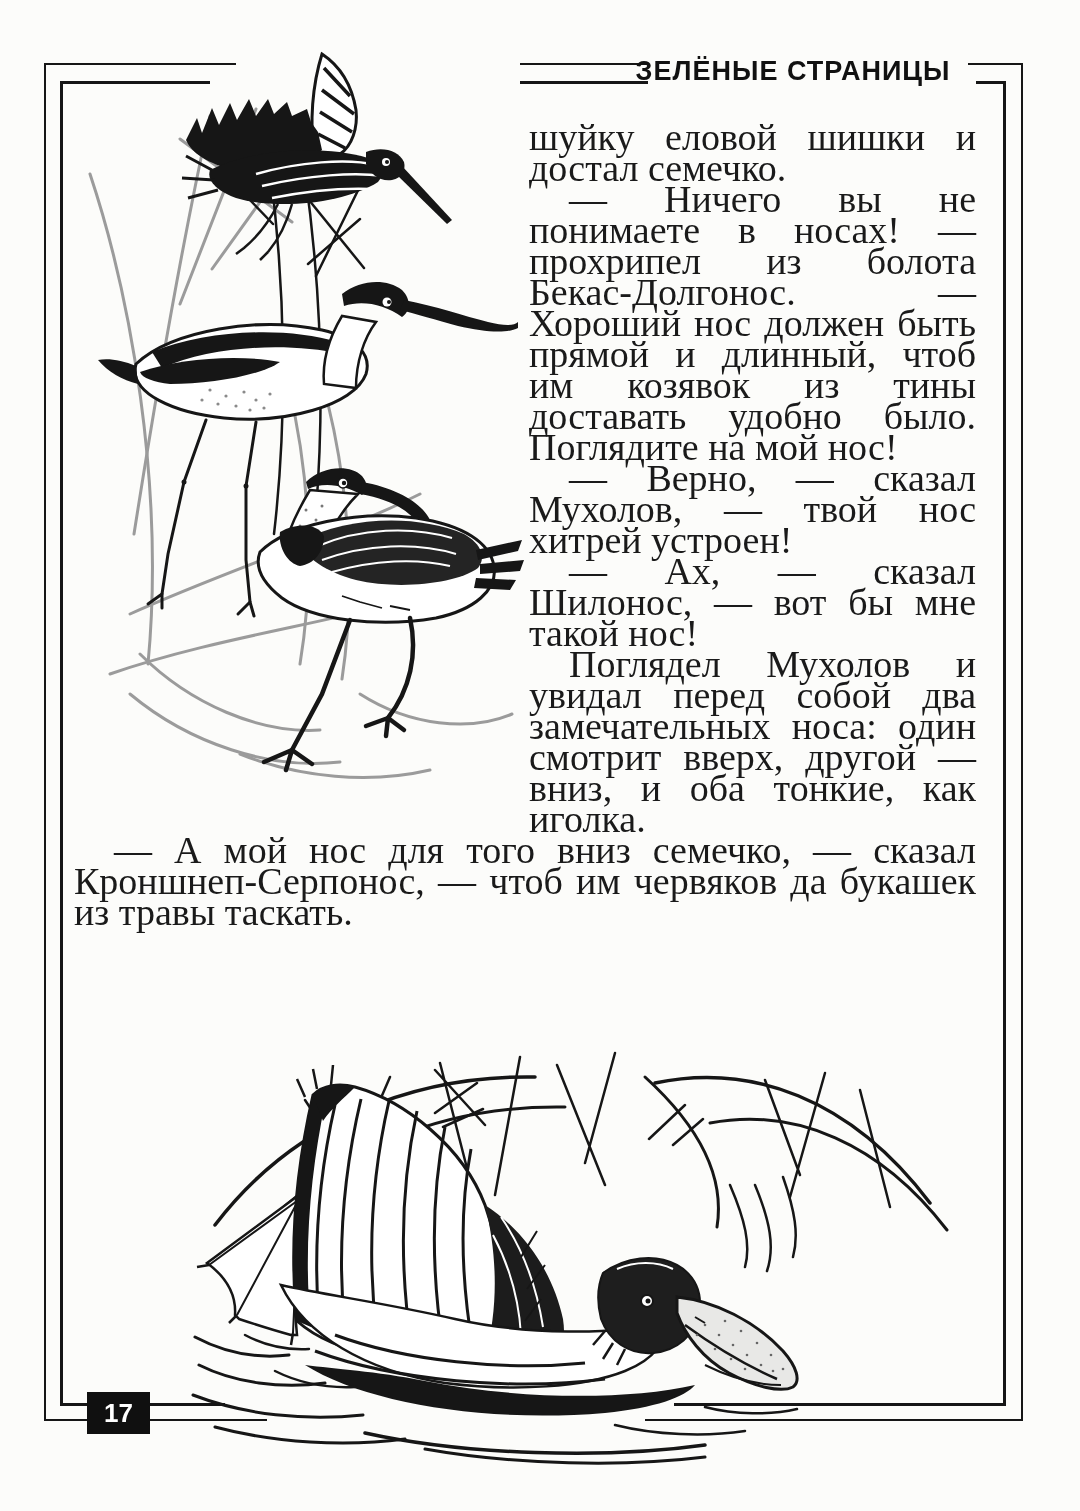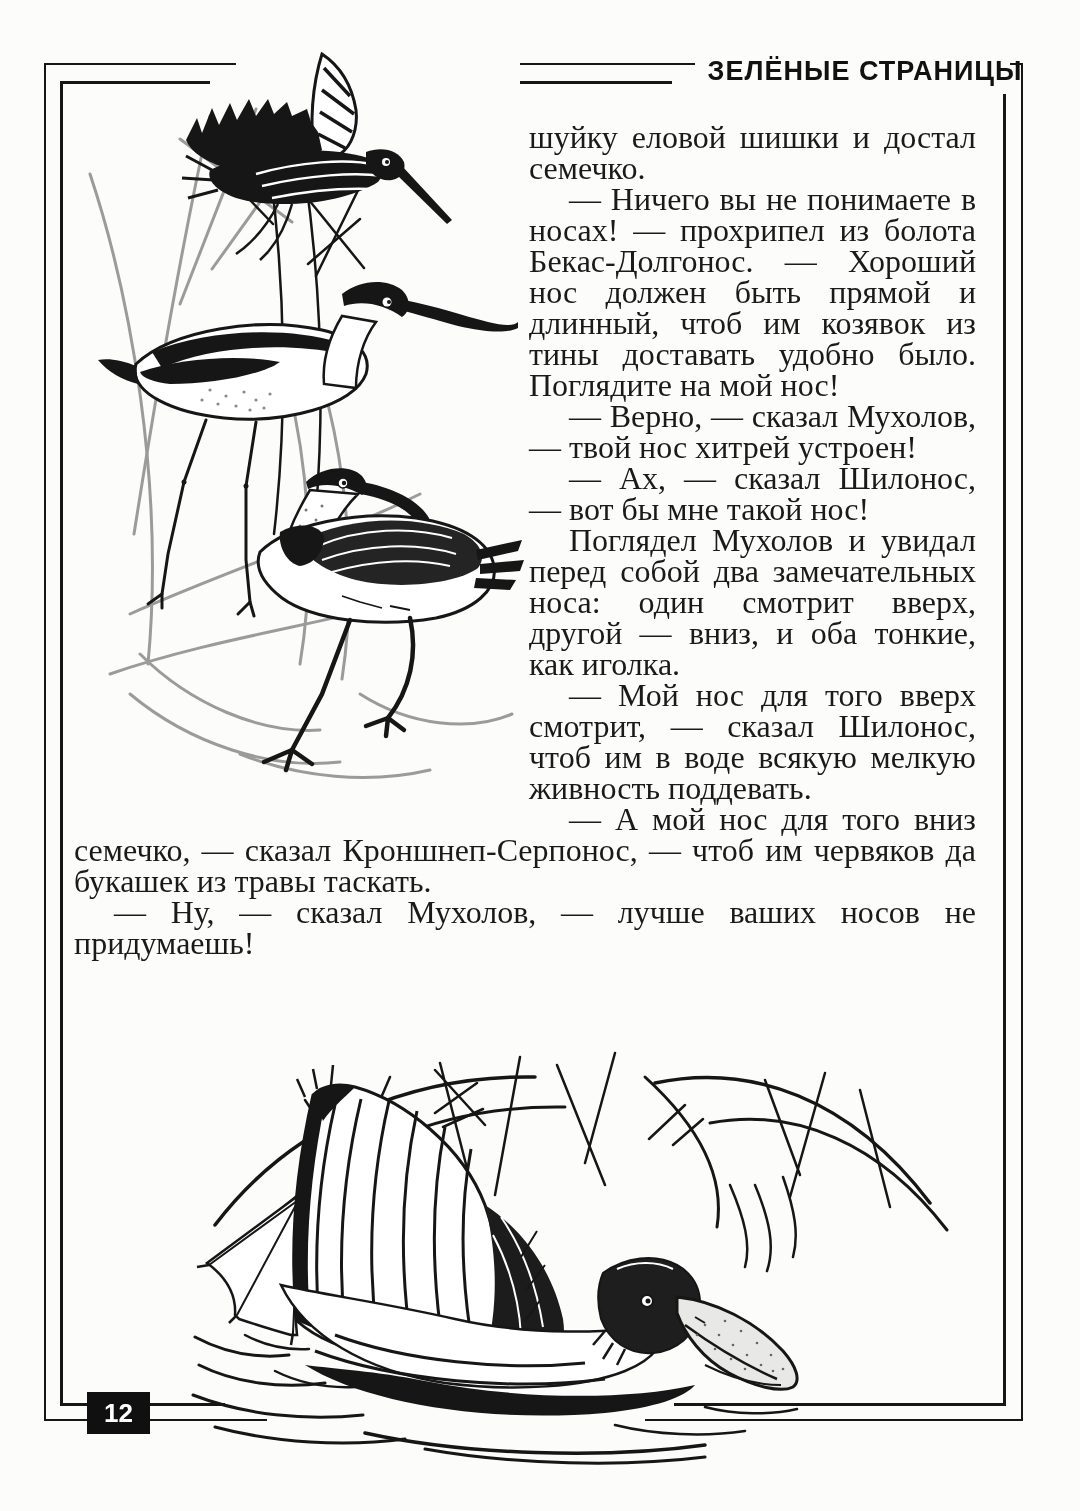--- a/index.html
+++ b/index.html
@@ -8,38 +8,38 @@
     width:1080px;height:1511px;
     background:#fcfcfa;
     overflow:hidden;
     font-family:"Liberation Serif", serif;
     color:#161616;
   }
   
   .fl{position:absolute;background:#161616;z-index:1;}
   
   .header-band{
-    position:absolute;left:720px;top:48px;width:290px;height:46px;
+    position:absolute;left:648px;top:48px;width:290px;height:46px;
     background:#fcfcfa;z-index:2;
     display:flex;align-items:center;justify-content:center;
   }
   .header-title{
     font-family:"Liberation Sans", sans-serif;
     font-weight:bold;font-size:27px;letter-spacing:1px;
     color:#111;white-space:nowrap;
   }
   
   .content{
     position:absolute;left:60px;top:82px;width:946px;height:1324px;
     padding:40px 30px 0 14px;box-sizing:border-box;
     z-index:3;
   }
   .para{
     margin:0;
-    font-size:32px;line-height:31px;
+    font-size:38px;line-height:31px;
     text-align:justify;
     text-indent:40px;
     color:#1a1a1a;
   }
   .para.no-indent{text-indent:0;}
   .illu-top-float{
     float:left;width:455px;height:700px;
     position:relative;
   }
   .illu-top-svg{
@@ -187,23 +187,21 @@
           </g>
         </g>
       </svg>
     </div>
 
     <p class="para no-indent">шуйку еловой шишки и достал семечко.</p>
     <p class="para">— Ничего вы не понимаете в носах! — прохрипел из болота Бекас-Долгонос. — Хороший нос должен быть прямой и длинный, чтоб им козявок из тины доставать удобно было. Поглядите на мой нос!</p>
     <p class="para">— Верно, — сказал Мухолов, — твой нос хитрей устроен!</p>
     <p class="para">— Ах, — сказал Шилонос, — вот бы мне такой нос!</p>
     <p class="para">Поглядел Мухолов и увидал перед собой два замечательных носа: один смотрит вверх, другой — вниз, и оба тонкие, как иголка.</p>
-    <p class="para">— Мой нос для того вверх смотрит, — сказал Шилонос, чтоб им в воде всякую мелкую живность поддевать.</p>
     <p class="para">— А мой нос для того вниз семечко, — сказал Кроншнеп-Серпонос, — чтоб им червяков да букашек из травы таскать.</p>
-    <p class="para">— Ну, — сказал Мухолов, — лучше ваших носов не придумаешь!</p>
   </div>
 
   <svg class="illu-bottom-svg" viewBox="0 0 790 430" xmlns="http://www.w3.org/2000/svg">
 
     <g stroke="#161616" fill="none" stroke-linecap="round">
       <path d="M30,190 C110,85 230,40 350,42" stroke-width="3.5"></path>
       <path d="M55,215 C150,110 260,70 380,72" stroke-width="3"></path>
       <path d="M120,65 L205,195 M205,42 L152,165 M255,28 L285,145 M300,90 L250,35 M335,22 L310,160 M372,30 L420,150 M430,18 L400,128" stroke-width="2.5"></path>
       <path d="M460,42 C515,92 540,142 532,192" stroke-width="3"></path>
       <path d="M745,168 C665,62 565,28 470,48" stroke-width="3.5"></path>
@@ -267,16 +265,16 @@
     <g stroke="#161616" fill="none" stroke-linecap="round">
       <path d="M10,302 C40,318 70,324 104,320 M14,330 C50,348 96,354 140,348 M8,360 C60,380 120,386 178,380 M30,392 C90,408 160,412 220,404" stroke-width="3"></path>
       <path d="M60,300 q30,16 64,14 M90,336 q36,18 80,16" stroke-width="2.5"></path>
       <path d="M180,398 C280,420 420,424 520,410" stroke-width="3.5"></path>
       <path d="M240,414 C330,430 440,432 520,422" stroke-width="3"></path>
       <path d="M430,390 C470,400 520,402 560,396 M520,372 C550,380 586,380 612,374" stroke-width="2.5"></path>
     </g>
   </svg>
 
   <div class="page-number-box">
-    <span class="page-number">12</span>
+    <span class="page-number">17</span>
   </div>
 
 </div>
 
 </body></html>

